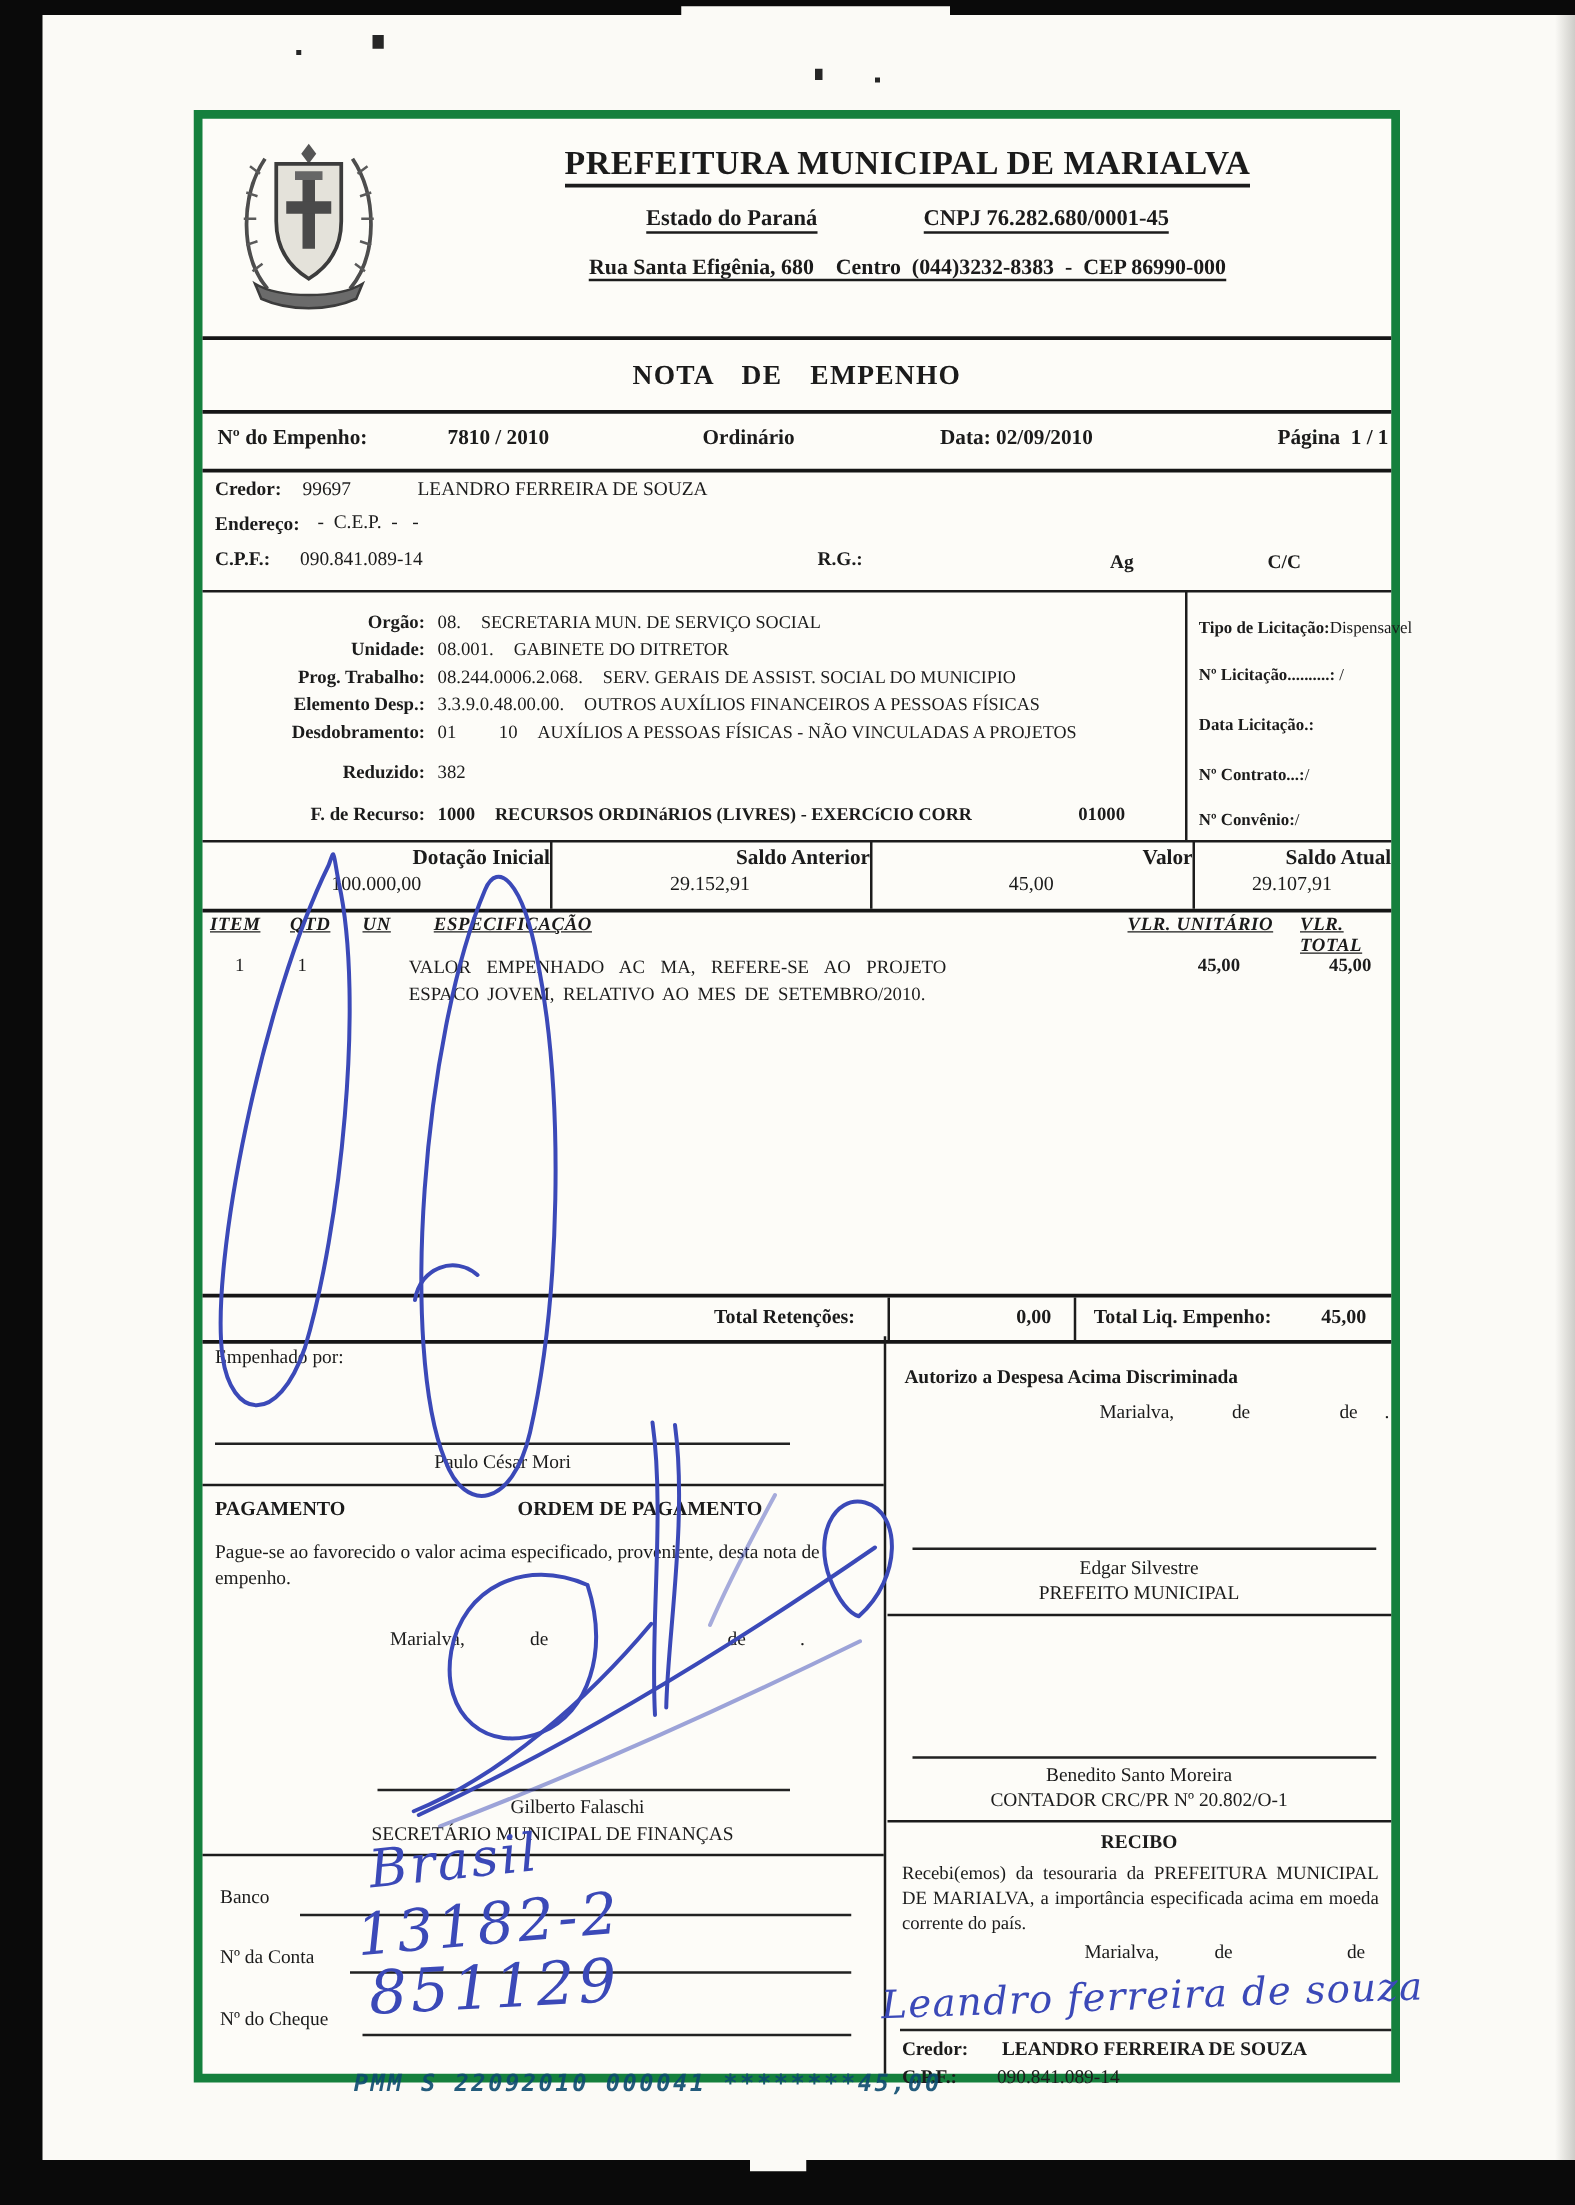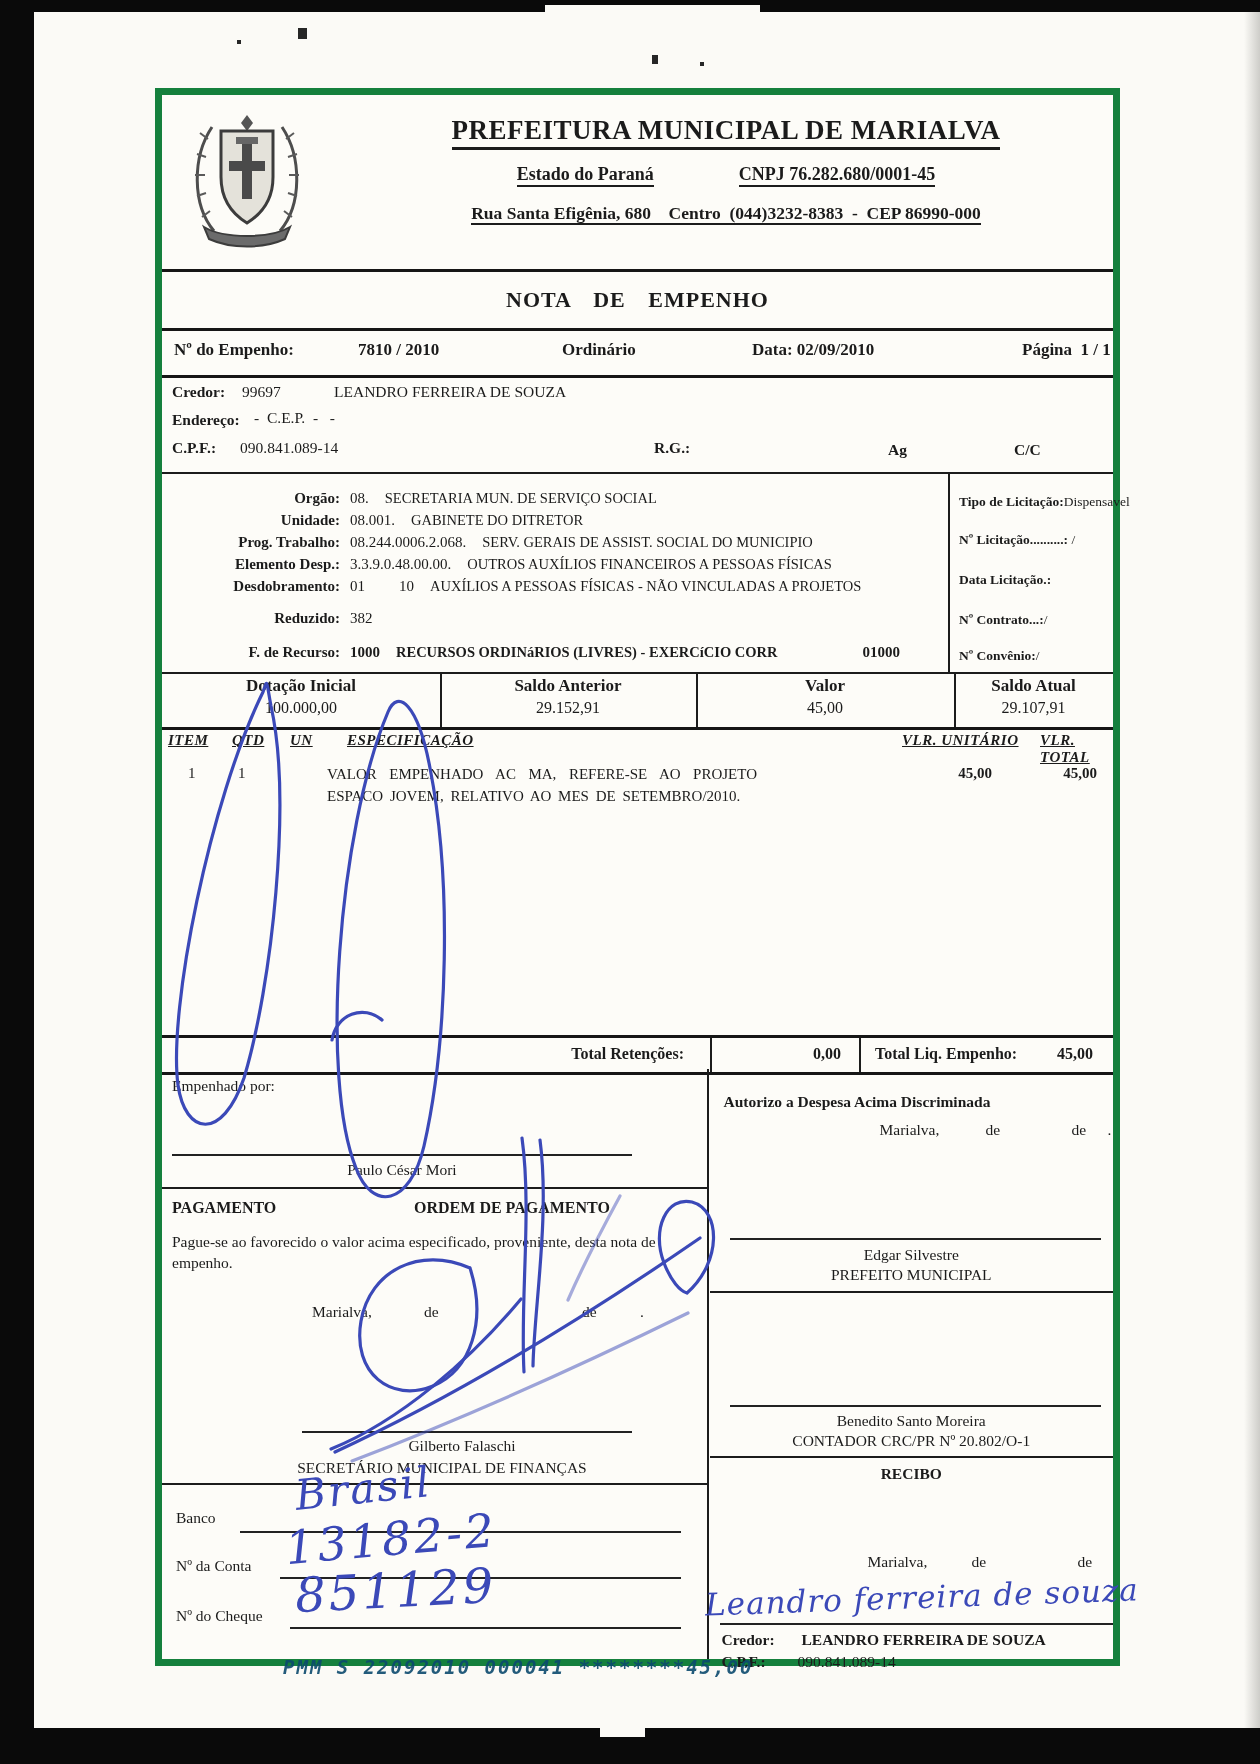--- a/index.html
+++ b/index.html
@@ -55,21 +55,21 @@
   .bdesc{margin-left:16px;font-size:14.5px;}
   .bextra{position:absolute;right:48px;top:0;font-weight:bold;}
   .bright{position:absolute;left:786px;right:0;top:0;height:200px;border-left:2.5px solid #1c1c1c;
           font-size:13.5px;}
   .bright .a{left:9px;right:2px;font-weight:bold;white-space:nowrap;}
   .bright .v{font-weight:normal;}
 
   
   .dot{top:577px;height:55px;border-bottom:3px solid #161616;}
   .dcell{position:absolute;top:0;height:55px;text-align:center;}
-  .dcell .lab{font-weight:bold;font-size:17px;margin-top:4px;}
+  .dcell .lab{font-weight:bold;font-size:17px;margin-top:4px;text-align:right;}
   .dcell .val{font-size:16px;margin-top:3px;}
   .dc0{left:0;width:278px;border-right:2.5px solid #1c1c1c;}
   .dc1{left:278px;width:256px;border-right:2.5px solid #1c1c1c;}
   .dc2{left:534px;width:258px;border-right:2.5px solid #1c1c1c;}
   .dc3{left:792px;right:0;}
 
   
   .ithdr{top:632px;height:30px;font-size:15px;}
   .ithdr span{position:absolute;top:5px;font-weight:bold;font-style:italic;
               text-decoration:underline;letter-spacing:.5px;}
@@ -292,20 +292,21 @@
         <div class="cname" style="left:0;width:100%;top:177px;">Edgar Silvestre</div>
         <div class="cname" style="left:0;width:100%;top:197px;">PREFEITO MUNICIPAL</div>
         <div class="secline" style="top:222px;"></div>
 
         <div class="hline" style="left:20px;right:12px;top:336px;"></div>
         <div class="cname" style="left:0;width:100%;top:343px;">Benedito Santo Moreira</div>
         <div class="cname" style="left:0;width:100%;top:363px;">CONTADOR CRC/PR Nº 20.802/O-1</div>
         <div class="secline" style="top:387px;"></div>
 
         <div class="cname b" style="left:0;width:100%;top:396px;">RECIBO</div>
+        <div class="a just" style="left:12px;right:10px;top:420px;line-height:20px;font-size:15px;">Recebi(emos) da tesouraria da PREFEITURA MUNICIPAL DE MARIALVA, a importância especificada acima em moeda corrente do país.</div>
         <span class="a" style="left:158px;top:484px;">Marialva,</span>
         <span class="a" style="left:262px;top:484px;">de</span>
         <span class="a" style="left:368px;top:484px;">de</span>
         <div class="hline" style="left:10px;right:0;top:554px;"></div>
         <span class="a b" style="left:12px;top:562px;">Credor:</span>
         <span class="a b" style="left:92px;top:562px;">LEANDRO FERREIRA DE SOUZA</span>
         <span class="a b" style="left:12px;top:584px;">C.P.F.:</span>
         <span class="a" style="left:88px;top:584px;">090.841.089-14</span>
       </div>
     </div>

